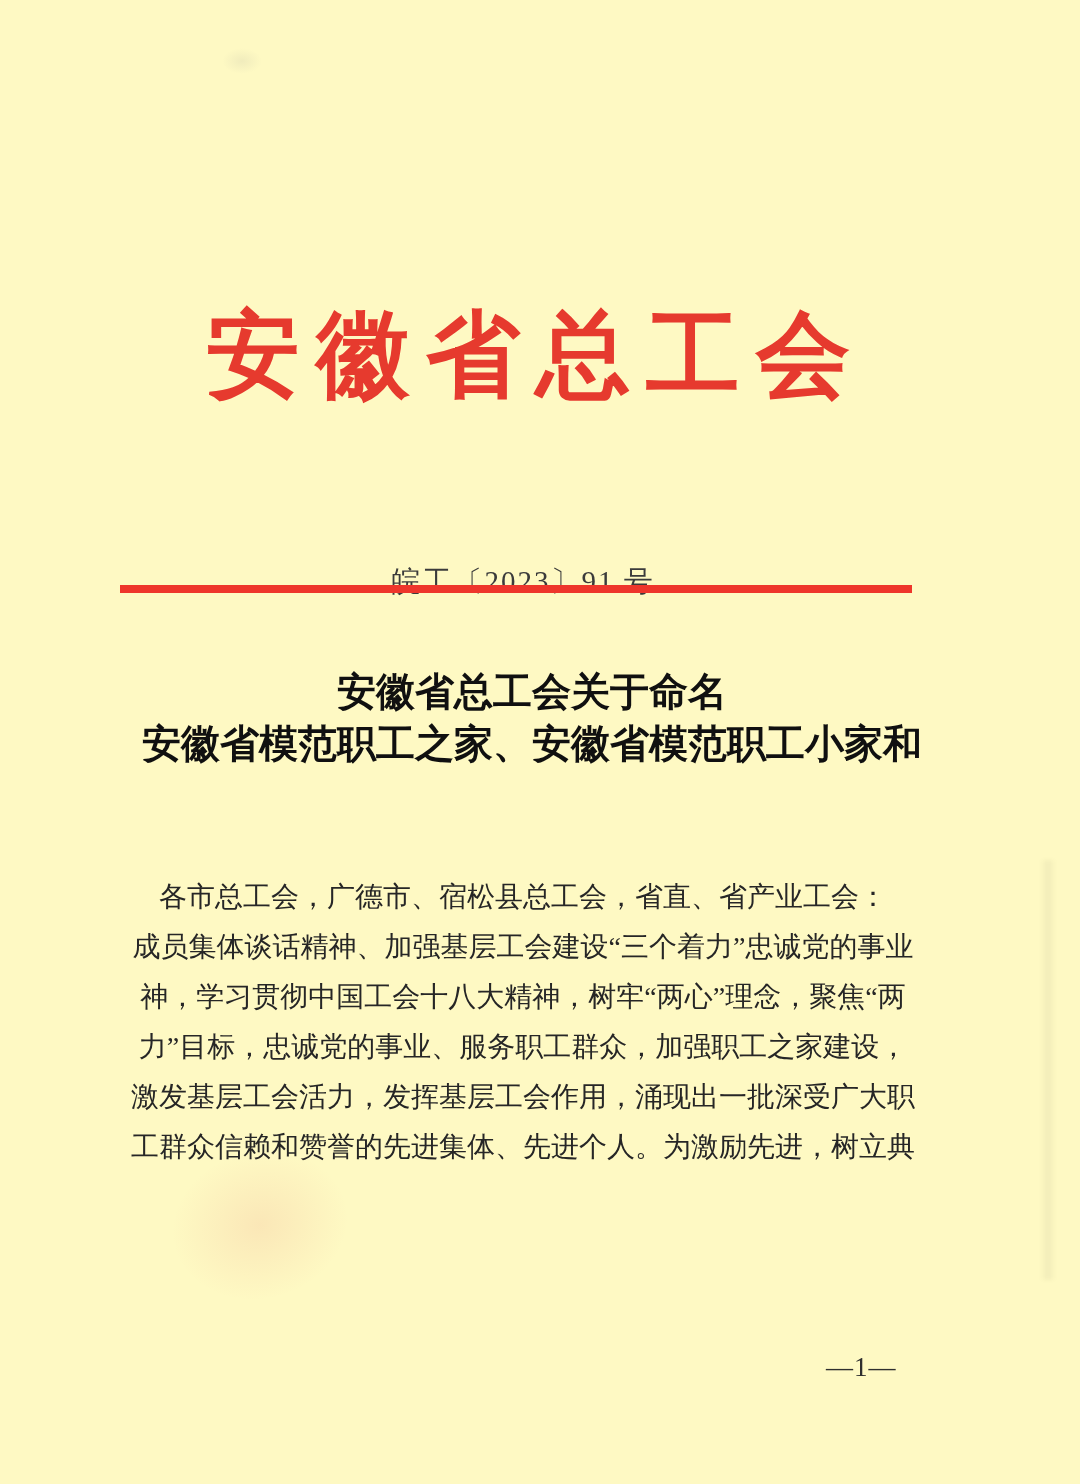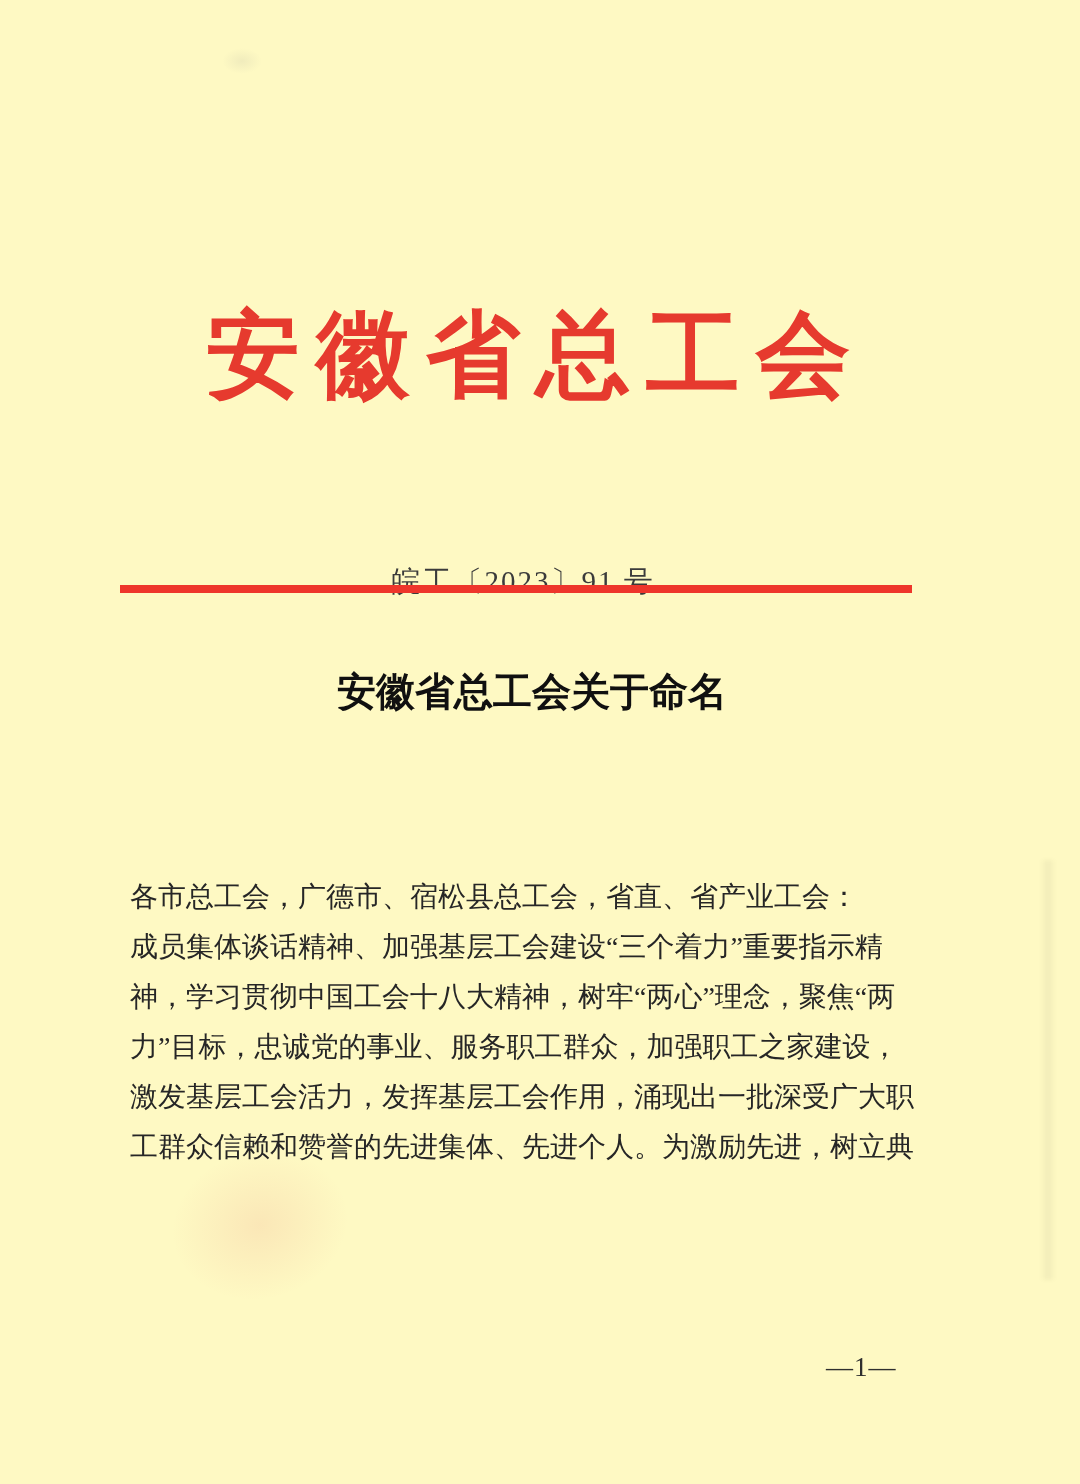--- a/index.html
+++ b/index.html
@@ -79,20 +79,21 @@
   }
   .body-text {
     position: absolute;
     top: 872px;
     left: 130px;
     width: 786px;
     font-size: 28px;
     line-height: 50px;
     color: #262626;
     letter-spacing: 0;
+    text-align: center;
   }
   .body-line { white-space: nowrap; }
   .body-line.indent { text-indent: 2em; }
   .page-number {
     position: absolute;
     top: 1352px;
     left: 826px;
     font-size: 27px;
     color: #2f2f2f;
     letter-spacing: 1px;
@@ -107,25 +108,26 @@
   <div class="scan-artifact artifact-speck"></div>
 
   <div class="org-title">安徽省总工会</div>
 
   <div class="doc-number">皖工〔2023〕91 号</div>
 
   <div class="red-rule"></div>
 
   <div class="doc-title">
     <div class="title-line">安徽省总工会关于命名</div>
+    <div class="title-line">安徽省模范职工之家、安徽省模范职工小家和</div>
   </div>
 
   <div class="body-text">
     <div class="body-line">各市总工会，广德市、宿松县总工会，省直、省产业工会：</div>
-    <div class="body-line">成员集体谈话精神、加强基层工会建设“三个着力”重要指示精</div>
+    <div class="body-line">成员集体谈话精神、加强基层工会建设“三个着力”忠诚党的事业</div>
     <div class="body-line">神，学习贯彻中国工会十八大精神，树牢“两心”理念，聚焦“两</div>
     <div class="body-line">力”目标，忠诚党的事业、服务职工群众，加强职工之家建设，</div>
     <div class="body-line">激发基层工会活力，发挥基层工会作用，涌现出一批深受广大职</div>
     <div class="body-line">工群众信赖和赞誉的先进集体、先进个人。为激励先进，树立典</div>
   </div>
 
   <div class="scan-artifact artifact-seal-bleed"></div>
   <div class="scan-artifact artifact-edge-band"></div>
 
   <div class="page-number">—1—</div>

